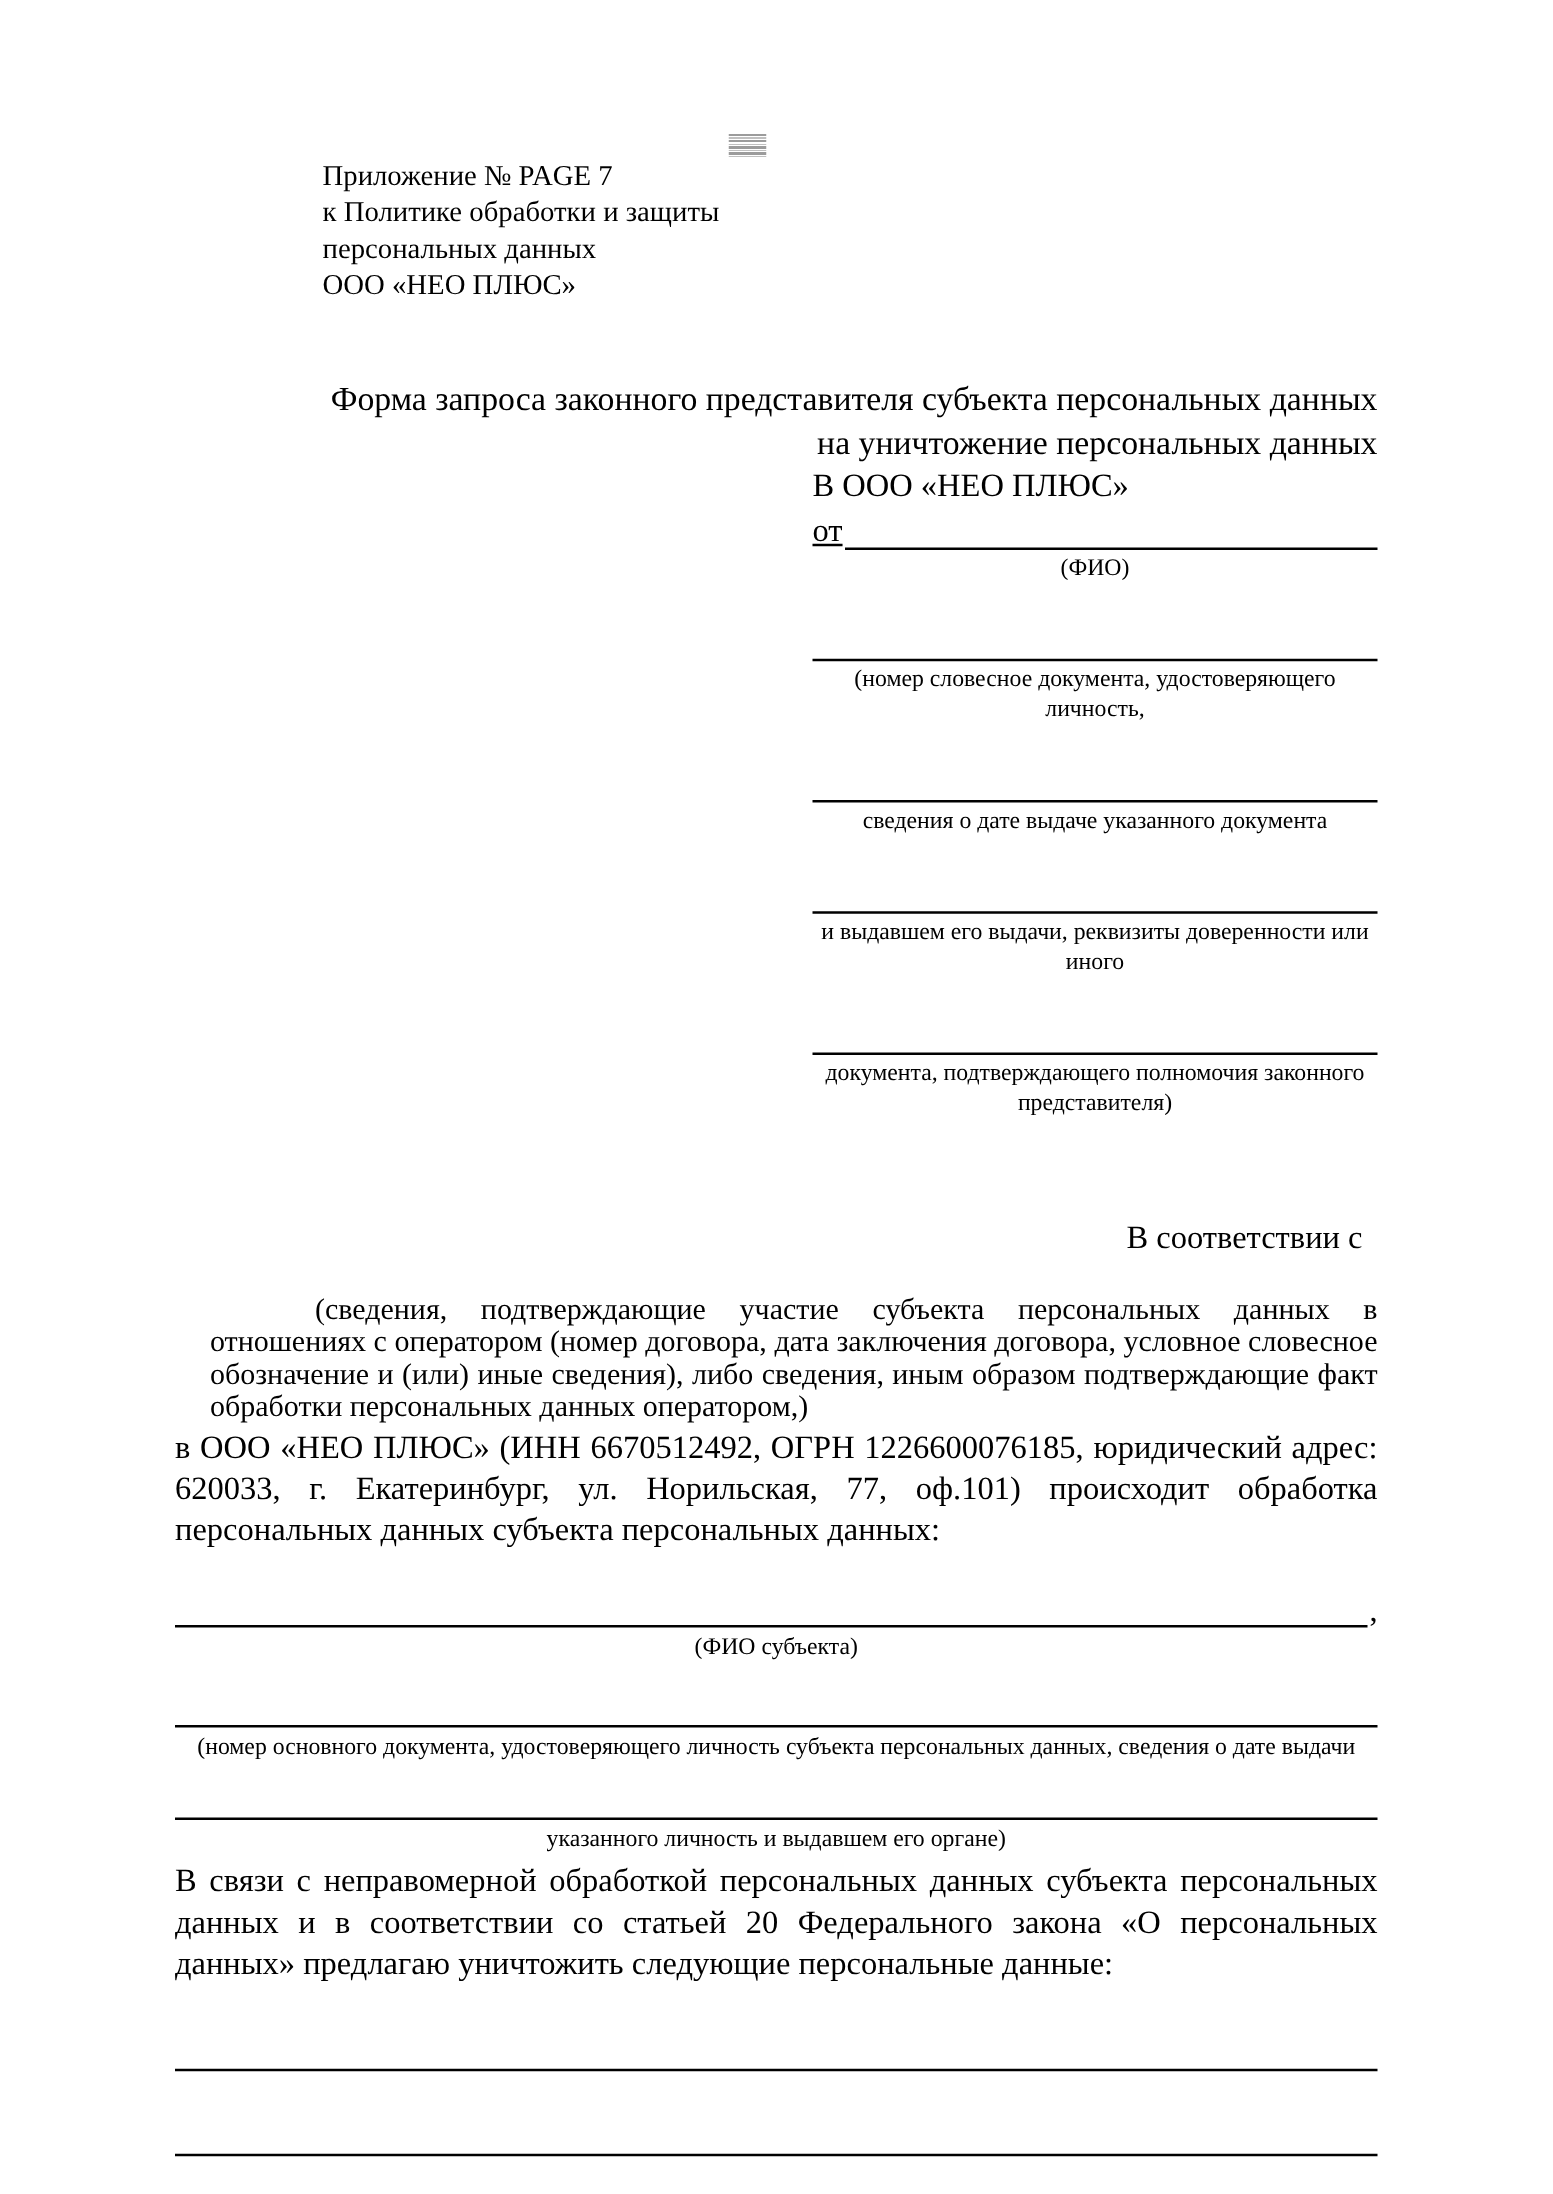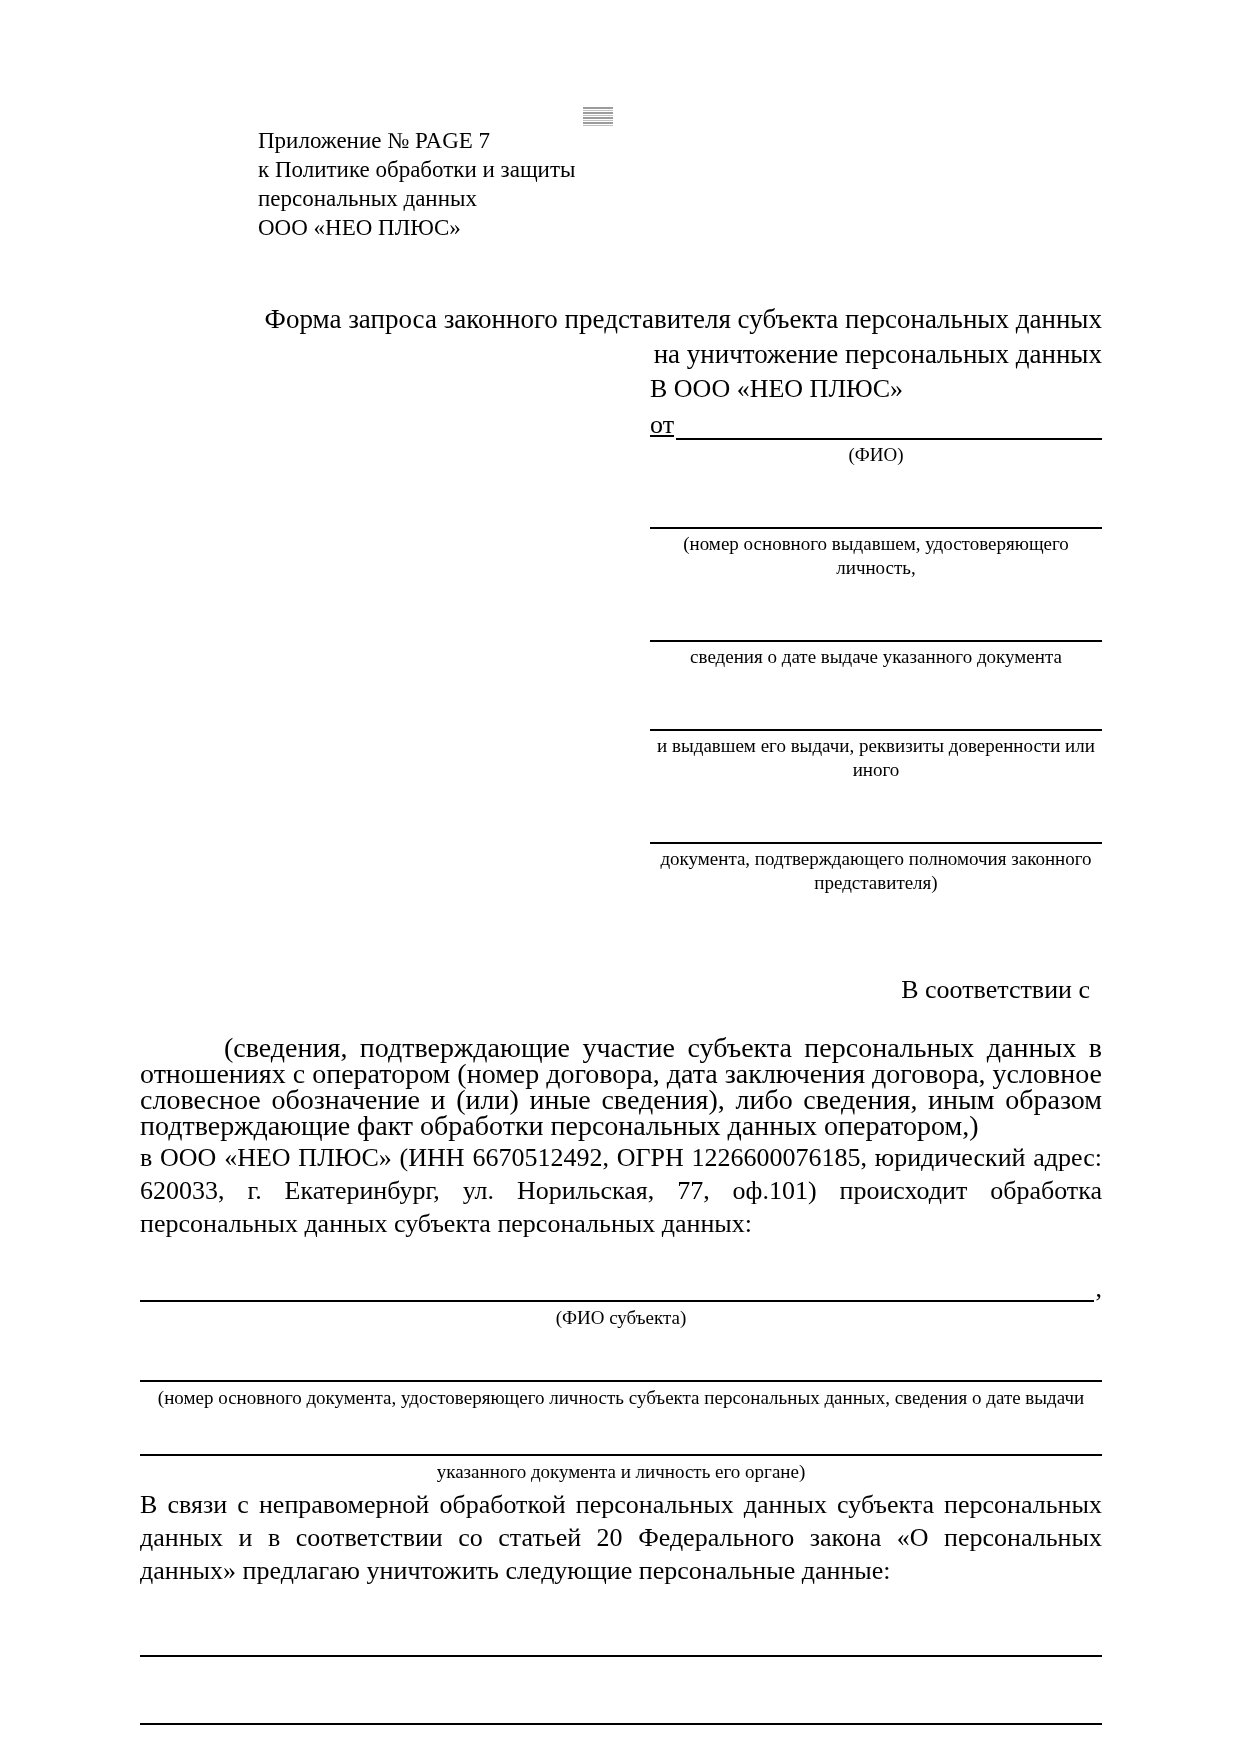--- a/index.html
+++ b/index.html
@@ -34,21 +34,21 @@
   .fill { flex: 1 1 auto; border-bottom: 2px solid #000; height: 1em; }
   .fill-fixed { border-bottom: 2px solid #000; height: 1em; }
   .from-row { margin-top: 5px; }
   .from-row .label { margin-right: 2px; text-decoration: underline; }
   .cap { text-align: center; font-size: 19px; line-height: 24px; margin-top: 3px; }
   .rec-line { margin-top: 36px; }
   
   .bodytext { font-size: 26px; line-height: 33px; }
   .according-row { margin-top: 78px; padding-left: 85px; flex-direction: column; }
   .according-row .label { margin-right: 12px; white-space: nowrap; }
-  .smallnote { font-size: 28px; line-height: 26px; text-align: justify; text-indent: 84px; margin-top: 3px; }
+  .smallnote { font-size: 24px; line-height: 26px; text-align: justify; text-indent: 84px; margin-top: 3px; margin-left: 28px; }
   .para { text-align: justify; margin-top: 2px; }
   .subject-row { margin-top: 36px; }
   .suffix { margin-left: 2px; line-height: 26px; }
   .body-cap { text-align: center; font-size: 19px; line-height: 24px; margin-top: 4px; }
   .blank-1 { margin-top: 26px; }
   .blank-2 { margin-top: 20px; }
   .request-para { margin-top: 4px; }
   .empty-line { border-bottom: 2px solid #000; height: 1em; }
   .el-1 { margin-top: 44px; }
   .el-2 { margin-top: 42px; }
@@ -79,21 +79,21 @@
   <div class="recipient">
     <div class="to-line">В ООО «НЕО ПЛЮС»</div>
 
     <div class="flexrow from-row">
       <span class="label">от</span>
       <span class="fill"></span>
     </div>
     <div class="cap">(ФИО)</div>
 
     <div class="fill-fixed rec-line"></div>
-    <div class="cap">(номер основного выдавшем, удостоверяющего личность,</div>
+    <div class="cap">(номер словесное документа, удостоверяющего личность,</div>
 
     <div class="fill-fixed rec-line"></div>
     <div class="cap">сведения о дате выдаче указанного документа</div>
 
     <div class="fill-fixed rec-line"></div>
     <div class="cap">и выдавшем его выдачи, реквизиты доверенности или иного</div>
 
     <div class="fill-fixed rec-line"></div>
     <div class="cap">документа, подтверждающего полномочия законного представителя)</div>
   </div>
@@ -112,21 +112,21 @@
     <div class="flexrow subject-row">
       <span class="fill"></span>
       <span class="suffix">,</span>
     </div>
     <div class="body-cap">(ФИО субъекта)</div>
 
     <div class="empty-line blank-1"></div>
     <div class="body-cap">(номер основного документа, удостоверяющего личность субъекта персональных данных, сведения о дате выдачи</div>
 
     <div class="empty-line blank-2"></div>
-    <div class="body-cap">указанного документа и личность его органе)</div>
+    <div class="body-cap">указанного личность и выдавшем его органе)</div>
 
     <div class="para request-para">В связи с неправомерной обработкой персональных данных субъекта персональных данных и в соответствии со статьей 20 Федерального закона «О персональных данных» предлагаю уничтожить следующие персональные данные:</div>
 
     <div class="empty-line el-1"></div>
     <div class="empty-line el-2"></div>
 
     <div class="flexrow reason-row">
       <span class="label">Причина уничтожения указанных персональных данных:</span>
       <span class="fill"></span>
     </div>

